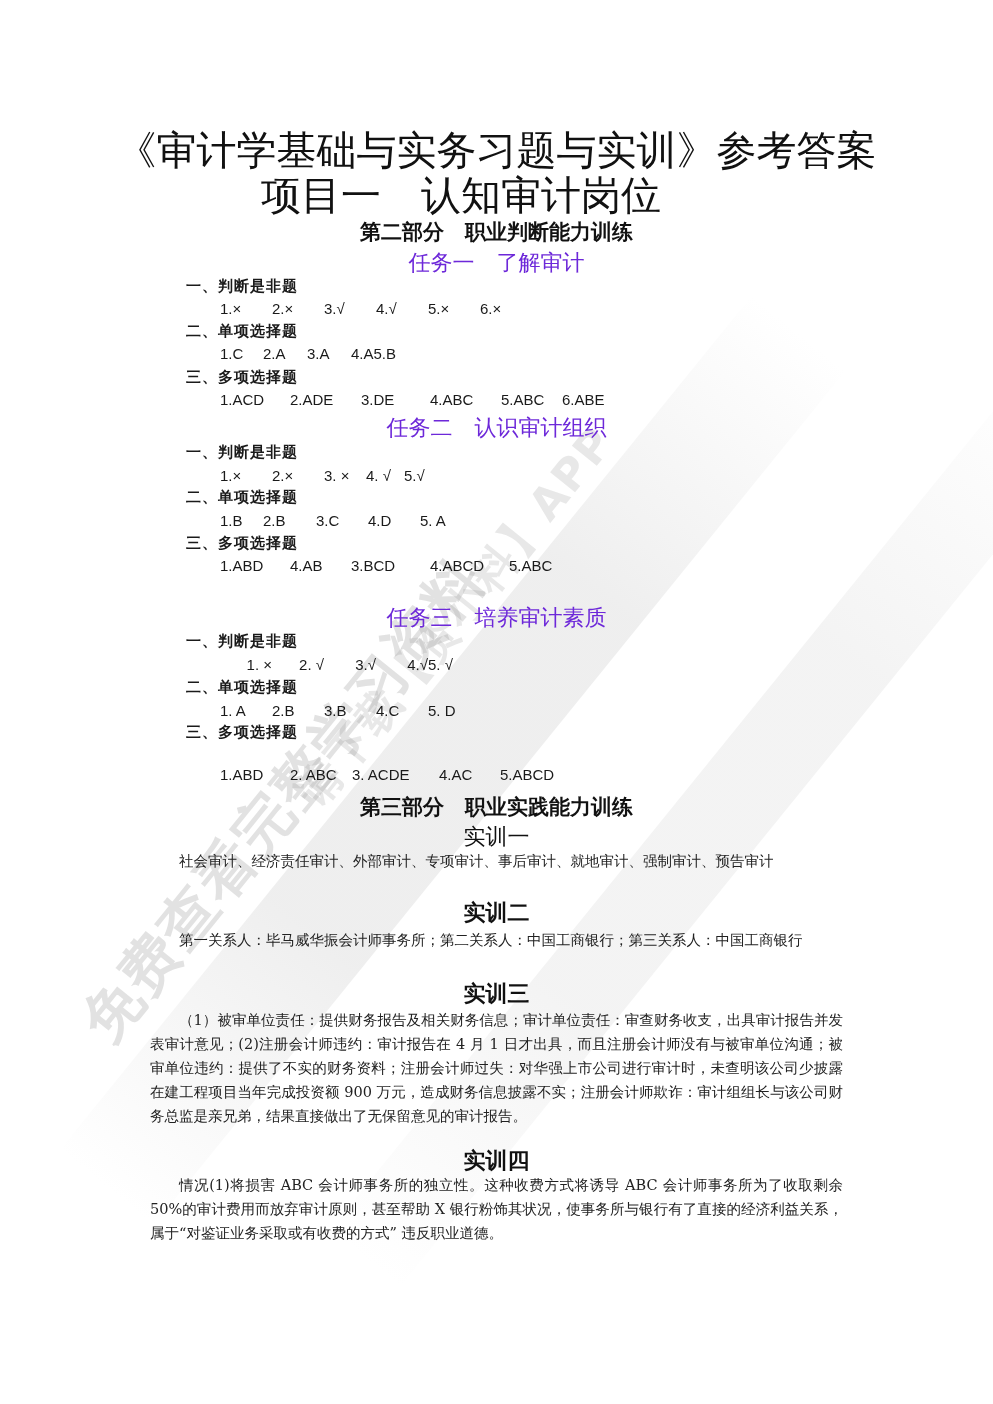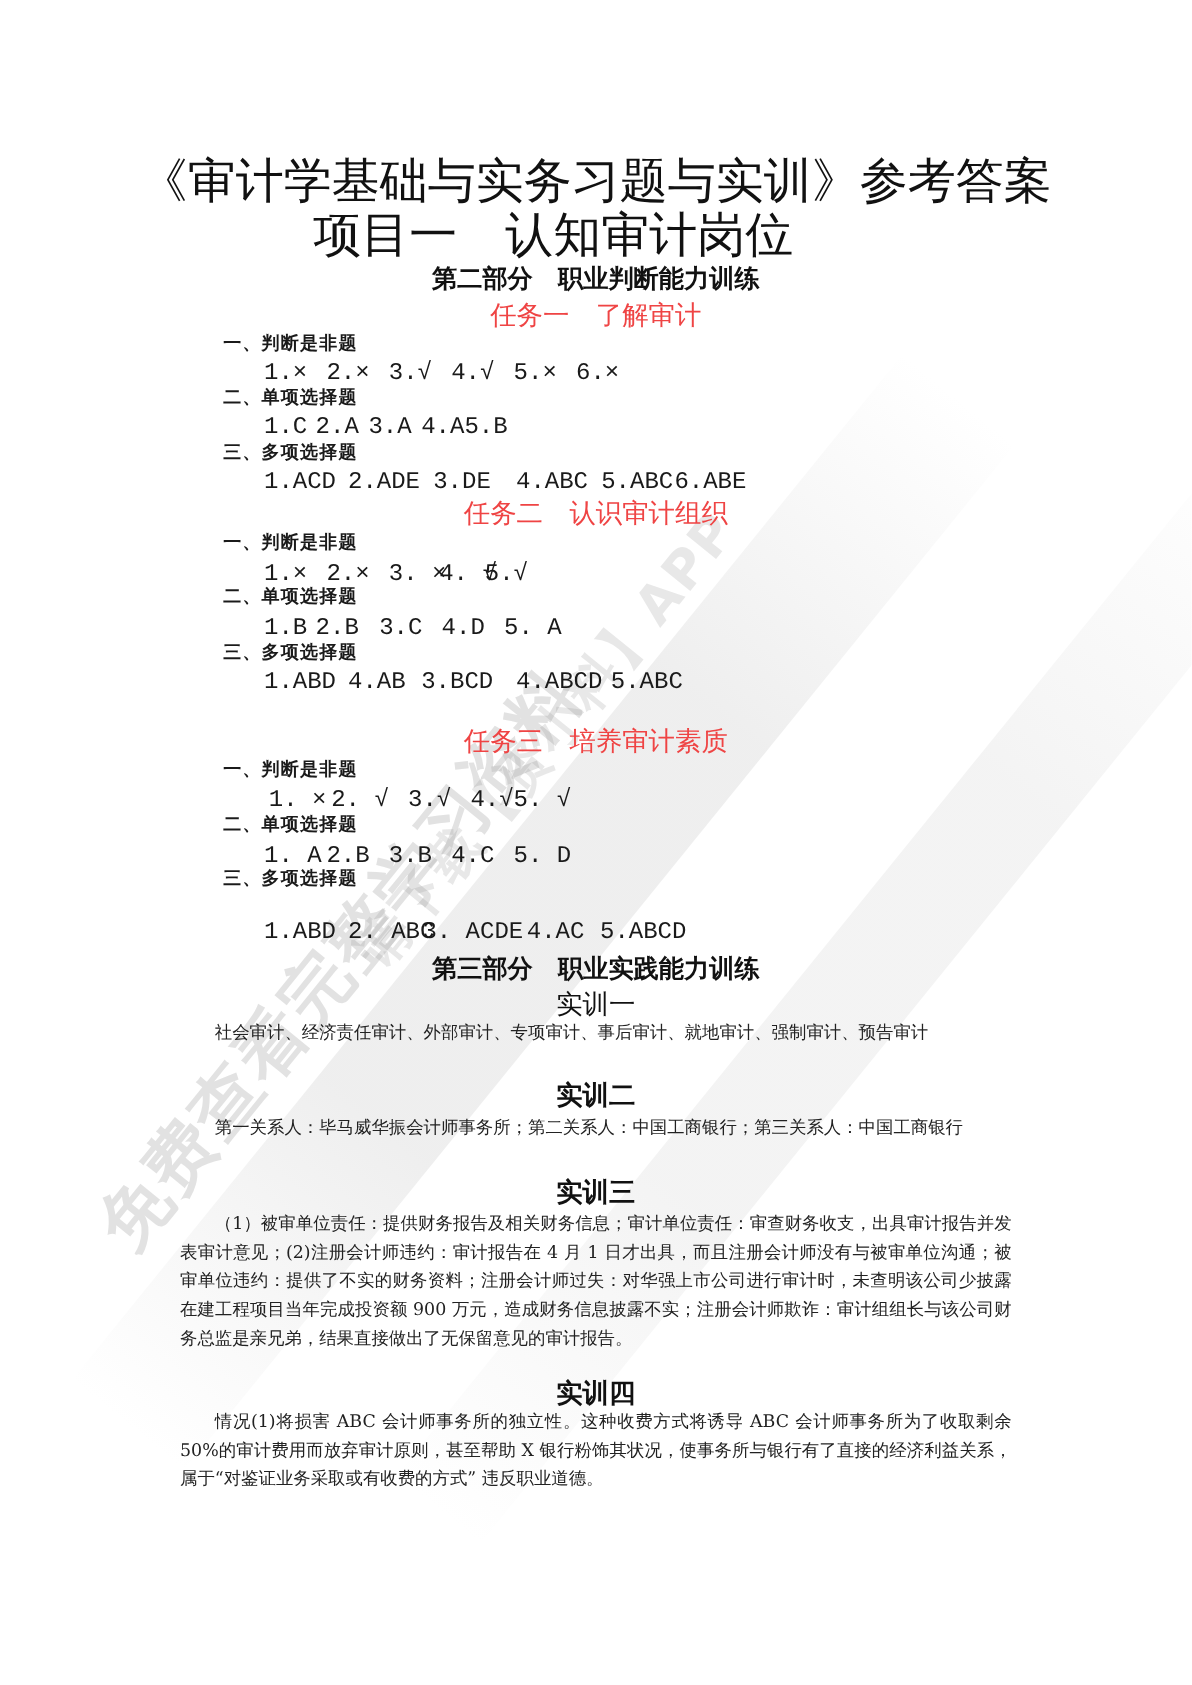--- a/index.html
+++ b/index.html
@@ -66,40 +66,40 @@
     .part {
       font-family: "DejaVu Sans", "Liberation Sans", sans-serif;
       font-weight: bold;
       font-size: 21px;
       color: #111;
       left: 0; width: 993px; text-align: center;
     }
     .task {
       font-family: "DejaVu Sans", "Liberation Sans", sans-serif;
       font-size: 22px;
-      color: #ef4444;
+      color: #6d28d9;
       left: 0; width: 993px; text-align: center;
     }
     .shixun {
       font-family: "DejaVu Sans", "Liberation Sans", sans-serif;
       font-size: 22px;
       color: #111;
       left: 0; width: 993px; text-align: center;
     }
     .shixun.bold { font-weight: bold; }
     .qtype {
       font-family: "DejaVu Serif", "Liberation Serif", serif;
       font-weight: bold;
       font-size: 15px;
       left: 186px;
       letter-spacing: 1px;
     }
     .ans {
-      font-family: Liberation Mono, monospace;
-      font-size: 20px;
+      font-family: Liberation Sans, sans-serif;
+      font-size: 15px;
       left: 220px;
     }
     .ans span { display: inline-block; }
     .para {
       position: absolute;
       left: 150px;
       width: 693px;
       font-family: "DejaVu Serif", "Liberation Serif", serif;
       font-size: 14.5px;
       line-height: 24px;

